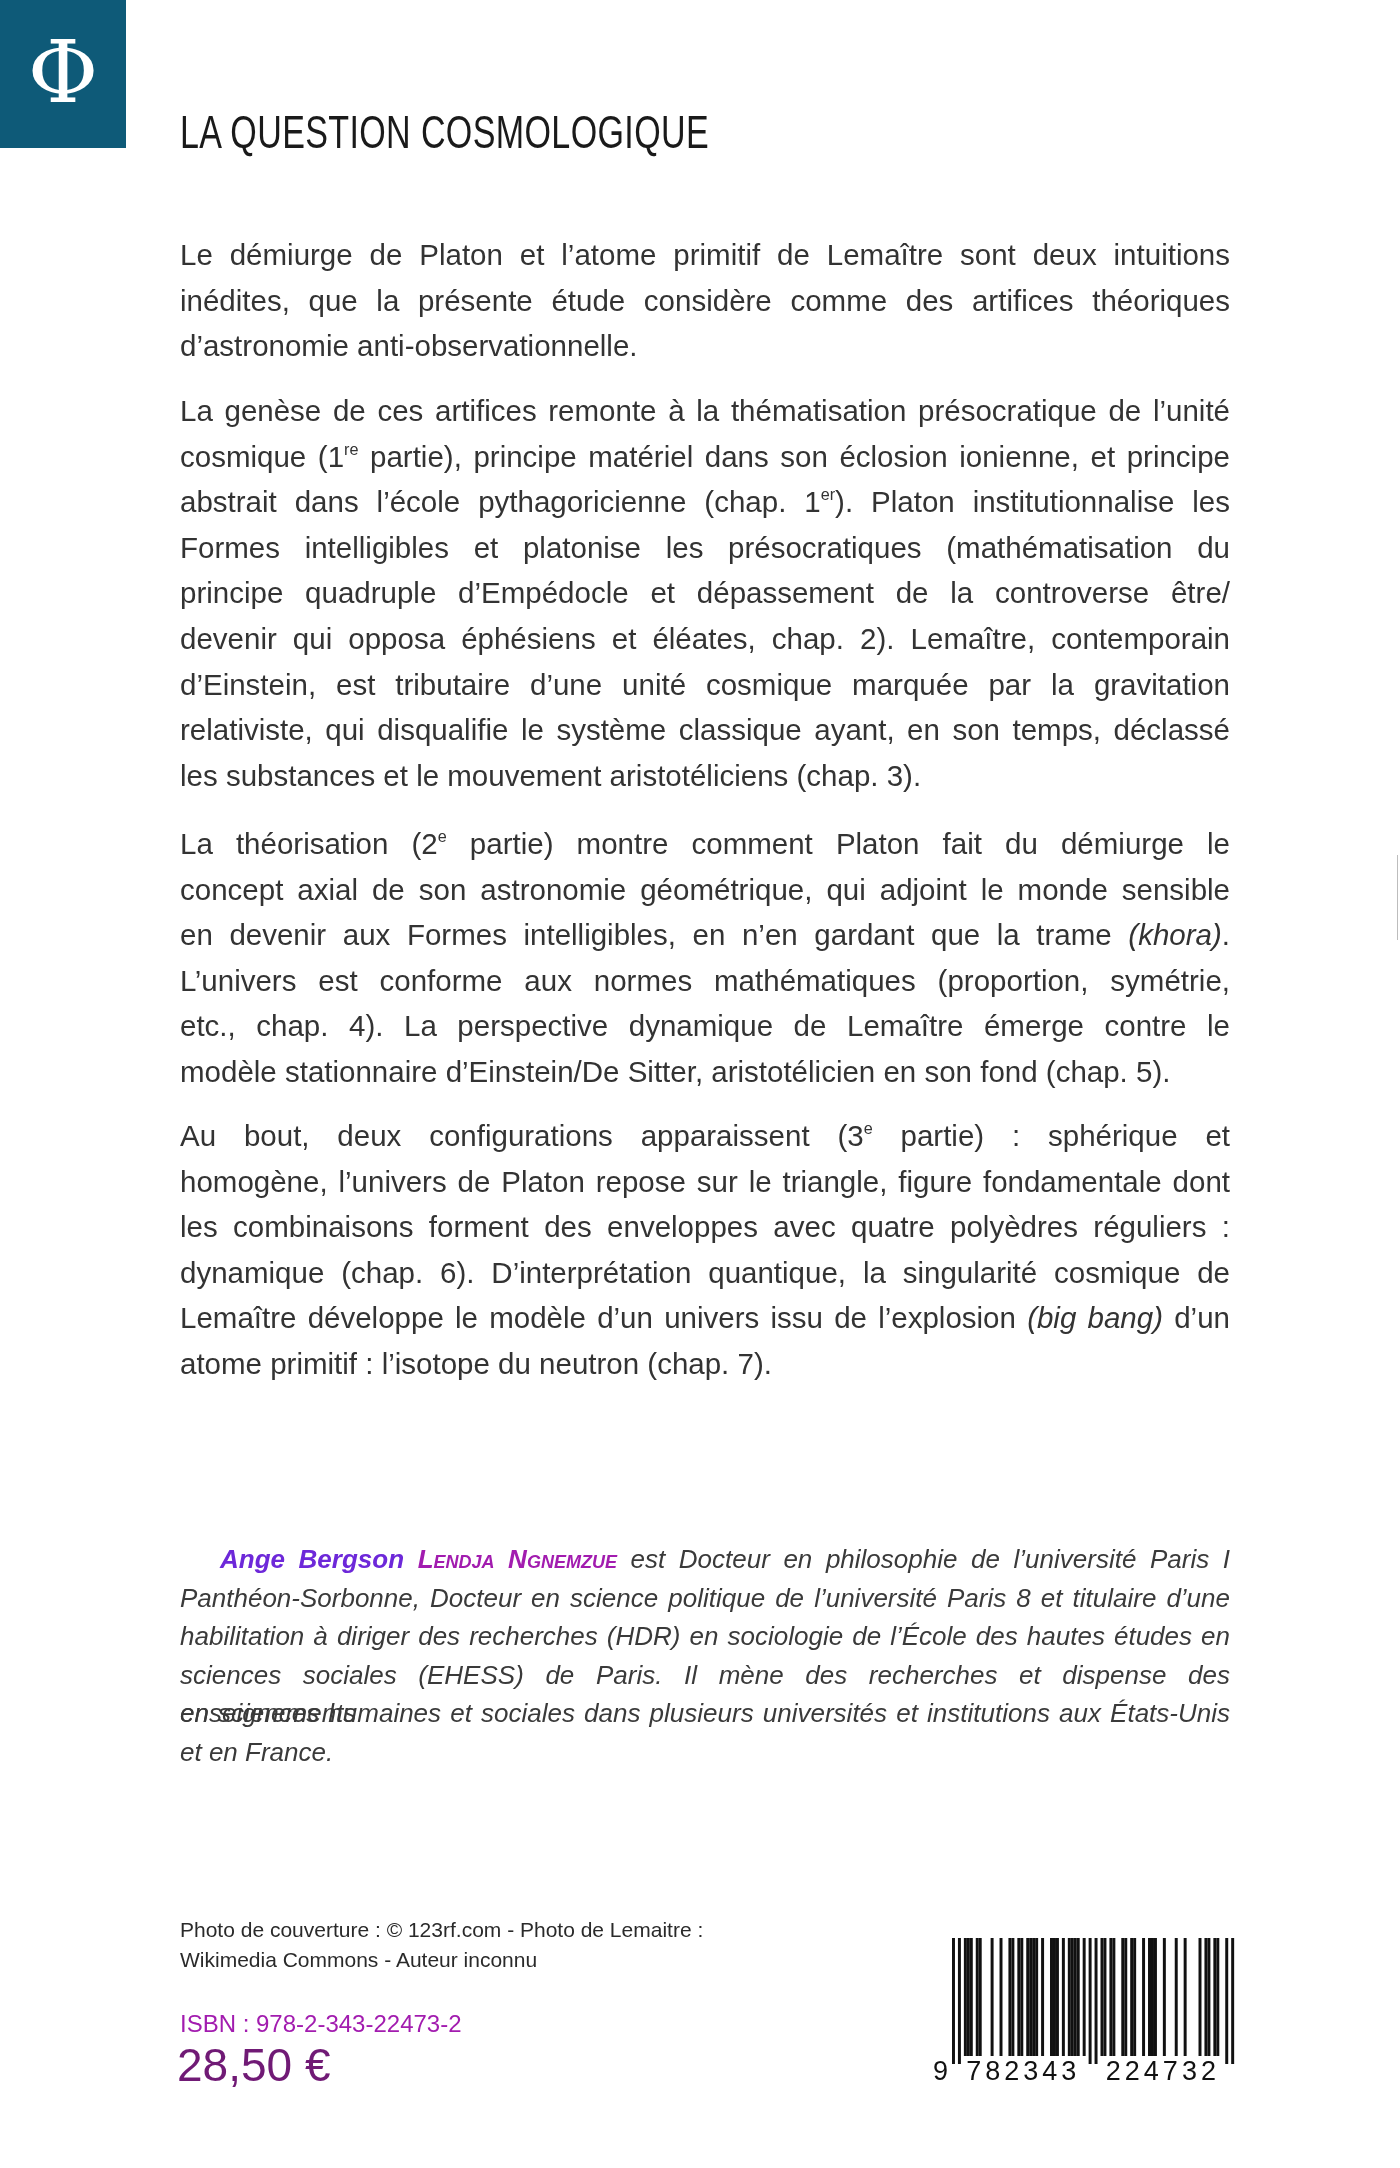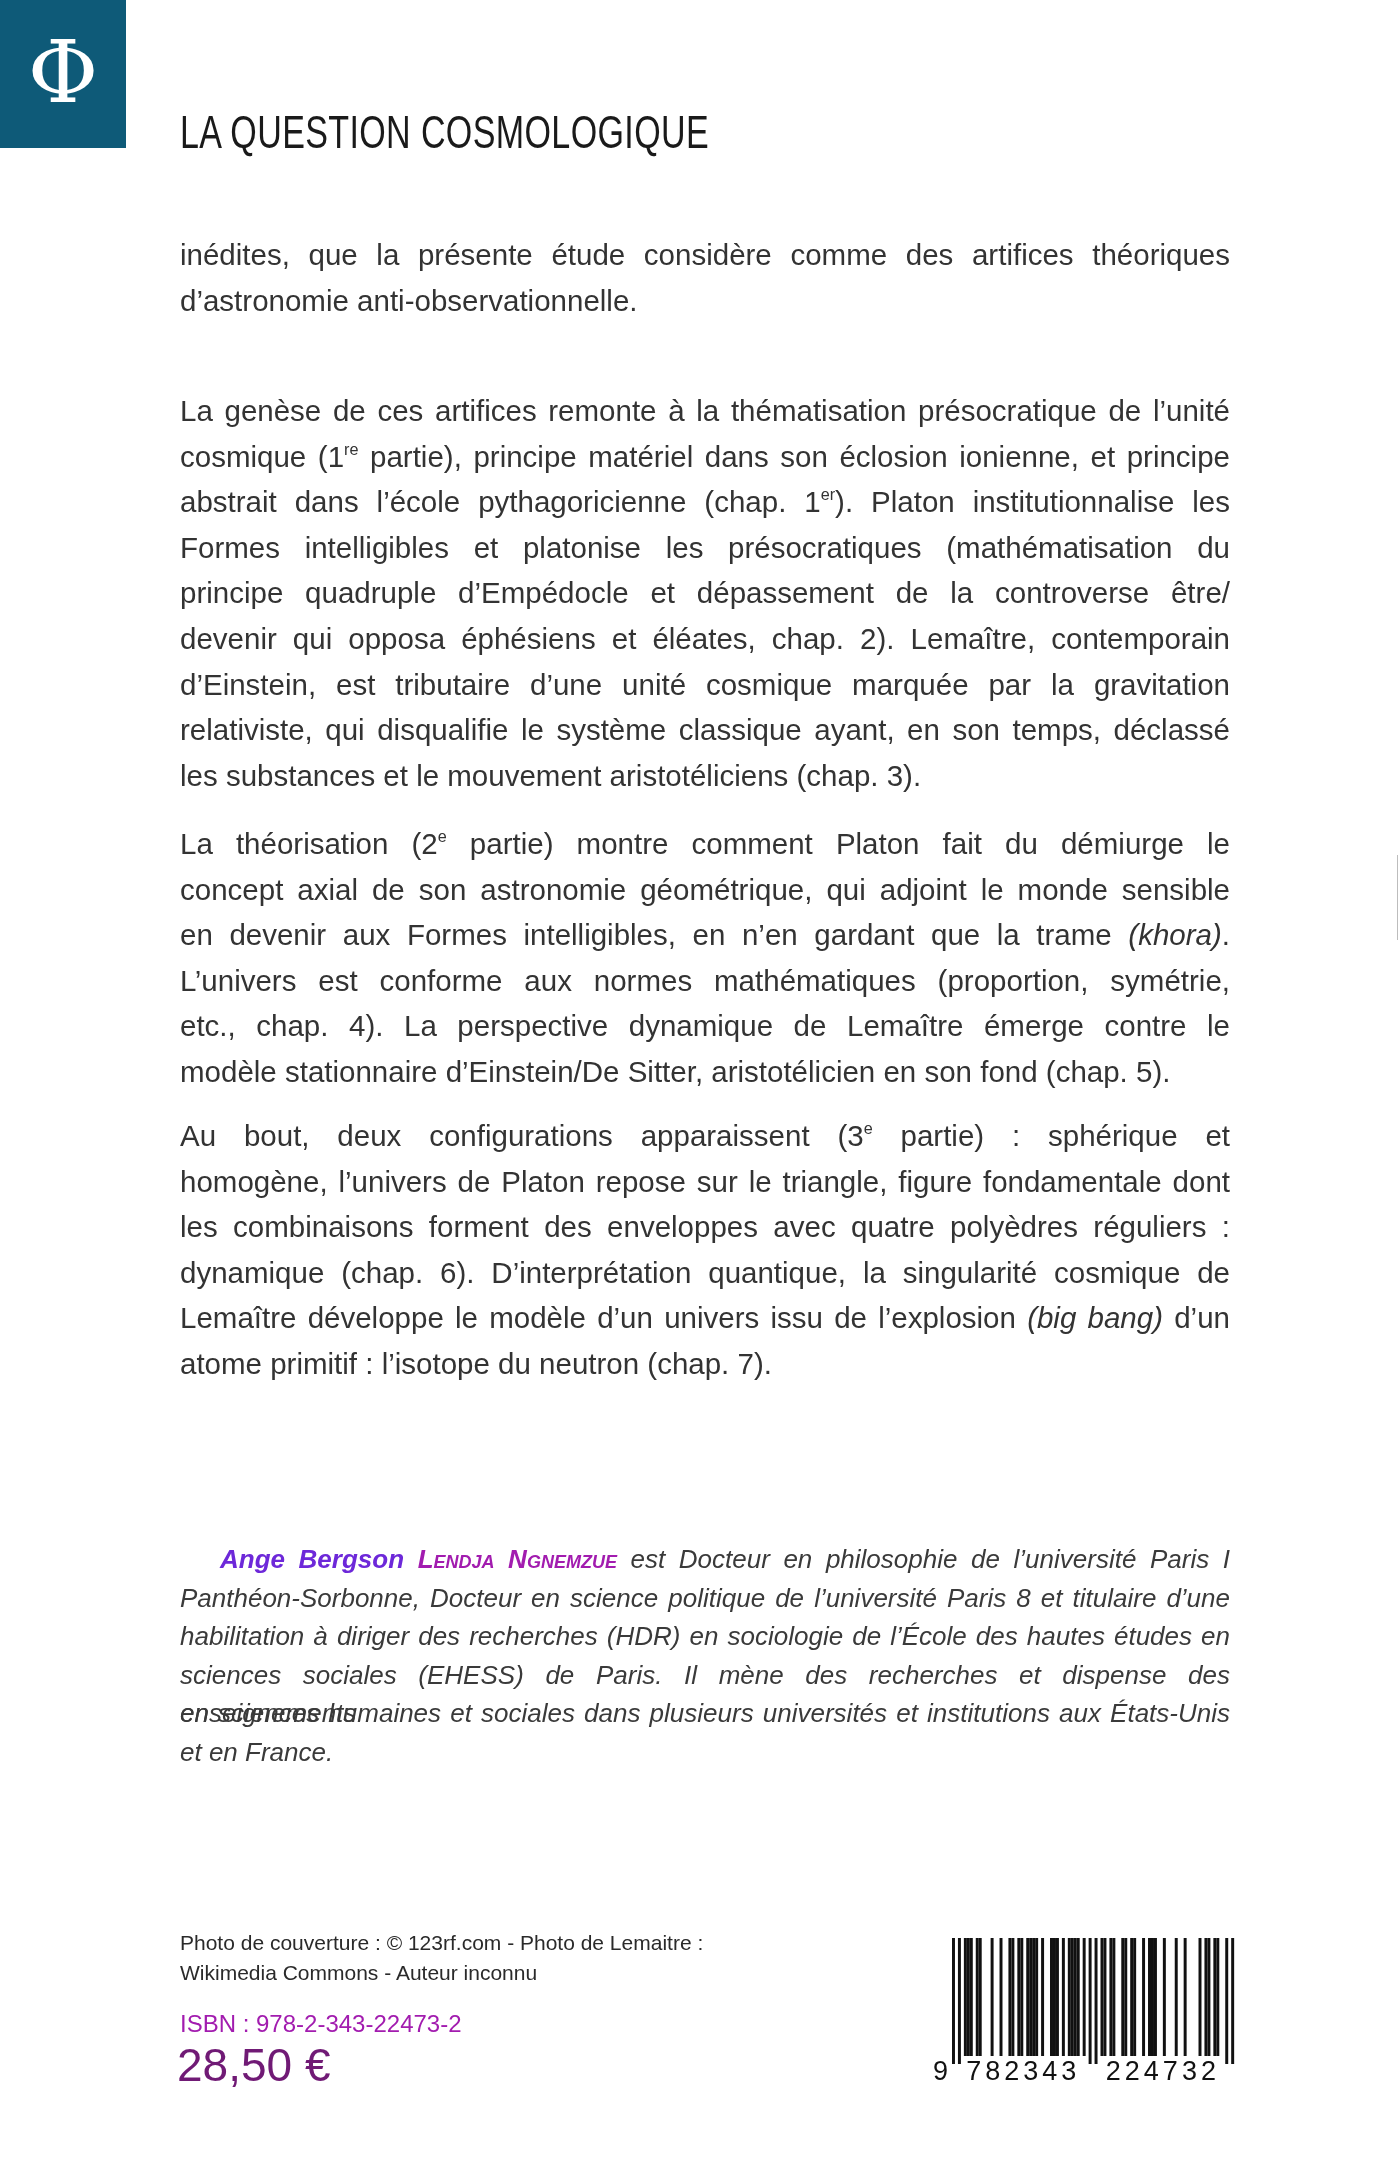--- a/index.html
+++ b/index.html
@@ -14,38 +14,39 @@
   .line { display: block; height: 45.6px; line-height: 45.6px; font-family: "Liberation Sans", sans-serif;
     font-size: 29.5px; color: #333333; text-align: justify; text-align-last: justify; white-space: nowrap; overflow: visible; }
   .line.last { text-align-last: left; }
   .line .inner { display: inline-block; width: 1050px; white-space: normal; text-align: justify; text-align-last: justify; }
   .line.last .inner { text-align-last: left; }
   sup { font-size: 0.55em; line-height: 0; vertical-align: 0.75em; }
   .bio { position: absolute; left: 180px; width: 1050px; top: 1540px; }
   .bio .line { height: 38.6px; line-height: 38.6px; font-size: 26px; font-style: italic; color: #3a3a3a; }
   .sc { font-style: italic; font-variant: small-caps; font-weight: bold; color: #a21caf; }
   .credits { position: absolute; left: 180px; top: 1915px; font-family: "Liberation Sans", sans-serif;
-    font-size: 21px; line-height: 30px; color: #2a2a2a; margin-top: 13px; }
+    font-size: 21px; line-height: 30px; color: #2a2a2a; }
   .isbn { position: absolute; left: 180px; top: 2010px; font-family: "Liberation Sans", sans-serif;
     font-size: 24px; line-height: 28px; color: #a21caf; }
   .price { position: absolute; left: 177px; top: 2044px; font-family: "Liberation Sans", sans-serif;
     font-size: 46px; line-height: 42px; color: #701a75; }
   .barcode { position: absolute; left: 925px; top: 1930px; width: 320px; height: 160px; }
   .edge-mark { position: absolute; left: 1397px; top: 855px; width: 1px; height: 85px; background: #bdbdbd; }
 </style>
 </head>
 <body>
 
 <div class="logo-box">
   <div class="logo-phi">Φ</div>
 </div>
 
 <div class="title">LA QUESTION COSMOLOGIQUE</div>
 
 <div class="para" id="p0" style="top:232px;">
+    <span class="line"><span class="inner"><span>Le démiurge de Platon et l’atome primitif de Lemaître sont deux intuitions</span></span></span>
     <span class="line"><span class="inner"><span>inédites, que la présente étude considère comme des artifices théoriques</span></span></span>
     <span class="line last"><span class="inner"><span>d’astronomie anti-observationnelle.</span></span></span>
   </div>
 <div class="para" id="p1" style="top:388px;">
     <span class="line"><span class="inner"><span>La genèse de ces artifices remonte à la thématisation présocratique de l’unité</span></span></span>
     <span class="line"><span class="inner"><span>cosmique (1</span><sup>re</sup><span> partie), principe matériel dans son éclosion ionienne, et principe</span></span></span>
     <span class="line"><span class="inner"><span>abstrait dans l’école pythagoricienne (chap. 1</span><sup>er</sup><span>). Platon institutionnalise les</span></span></span>
     <span class="line"><span class="inner"><span>Formes intelligibles et platonise les présocratiques (mathématisation du</span></span></span>
     <span class="line"><span class="inner"><span>principe quadruple d’Empédocle et dépassement de la controverse être/</span></span></span>
     <span class="line"><span class="inner"><span>devenir qui opposa éphésiens et éléates, chap. 2). Lemaître, contemporain</span></span></span>

